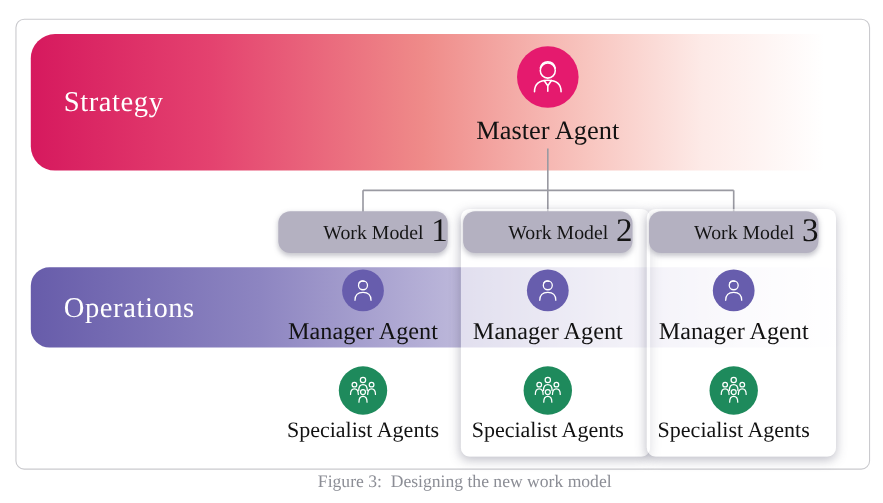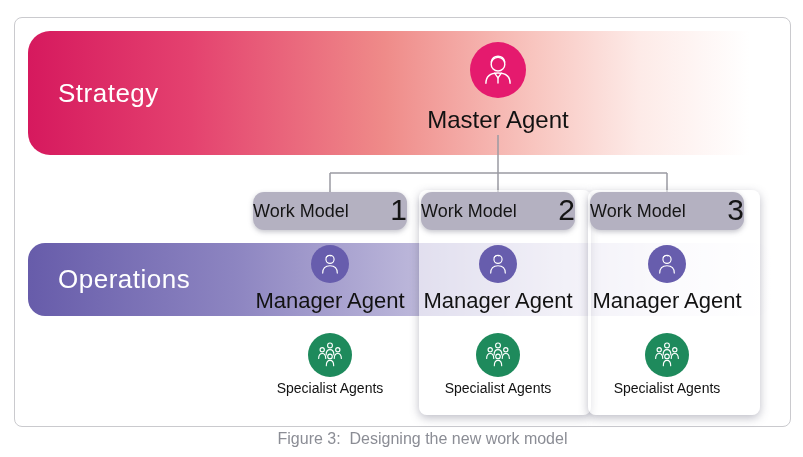--- a/index.html
+++ b/index.html
@@ -1,18 +1,18 @@
 <!DOCTYPE html>
 <html><head>
 <meta charset="utf-8">
 <style>
   html,body{margin:0;padding:0;background:#ffffff;}
   .canvas{
     position:relative;width:803px;height:457px;background:#ffffff;overflow:hidden;
-    font-family:Liberation Sans, sans-serif;
+    font-family:Liberation Serif, serif;
   }
   .frame{
     position:absolute;left:14px;top:17px;width:777px;height:410px;
     border:1.5px solid #cacace;border-radius:8px;background:#ffffff;box-sizing:border-box;
   }
   .band{position:absolute;left:28px;width:744px;display:flex;align-items:center;}
   .band-label{
     color:#ffffff;font-size:26px;font-weight:500;letter-spacing:0.5px;padding-left:30px;
   }
   .band.strategy{top:31px;height:124px;border-radius:22px;
@@ -24,38 +24,38 @@
   .connectors{position:absolute;left:0;top:0;width:803px;height:457px;pointer-events:none;}
   .col-card{
     position:absolute;top:190px;width:172px;height:225px;border-radius:8px;
     background:rgba(255,255,255,0.55);
     box-shadow:0 3px 10px rgba(70,70,95,0.35);
   }
   .col-card.c2{left:419px;}
   .col-card.c3{left:588px;}
   .wm-box{
     position:absolute;top:192px;width:154px;height:38px;border-radius:11px;
-    background:#b4b1c1;display:flex;align-items:center;justify-content:space-between;gap:7px;
+    background:#b4b1c1;display:flex;align-items:center;justify-content:flex-end;gap:7px;
     box-shadow:0 2px 5px rgba(90,90,110,0.35);
   }
   .wm-box.b1{left:253px;} .wm-box.b2{left:421px;} .wm-box.b3{left:590px;}
   .wm-label{font-size:18px;color:#151515;}
   .wm-num{font-size:30px;line-height:1;color:#151515;font-weight:400;transform:translateY(-1px);}
   .agent{position:absolute;width:180px;display:flex;flex-direction:column;align-items:center;}
   .agent-label{color:#121212;white-space:nowrap;}
   .circle{border-radius:50%;display:flex;align-items:center;justify-content:center;}
   .master-node{left:408px;top:42px;}
   .master-node .circle{width:56px;height:56px;background:#e51a6e;}
   .master-node .agent-label{font-size:24px;margin-top:8px;}
   .mgr{top:245px;}
   .mgr .circle{width:38px;height:38px;background:#675dad;}
   .mgr .agent-label{font-size:22px;margin-top:5px;}
   .spc{top:333px;}
   .spc .circle{width:44px;height:44px;background:#1e8a5c;}
-  .spc .agent-label{font-size:14px;margin-top:3px;}
+  .spc .agent-label{font-size:20px;margin-top:3px;}
   .agent.c1{left:240px;} .agent.c2{left:408px;} .agent.c3{left:577px;}
   .icon-svg{display:block;}
   .caption{
     position:absolute;left:0;top:430px;width:803px;text-align:center;
     color:#8b8d95;font-size:16px;white-space:pre;transform:translateX(21px);
   }
 </style>
 </head>
 <body>
 

